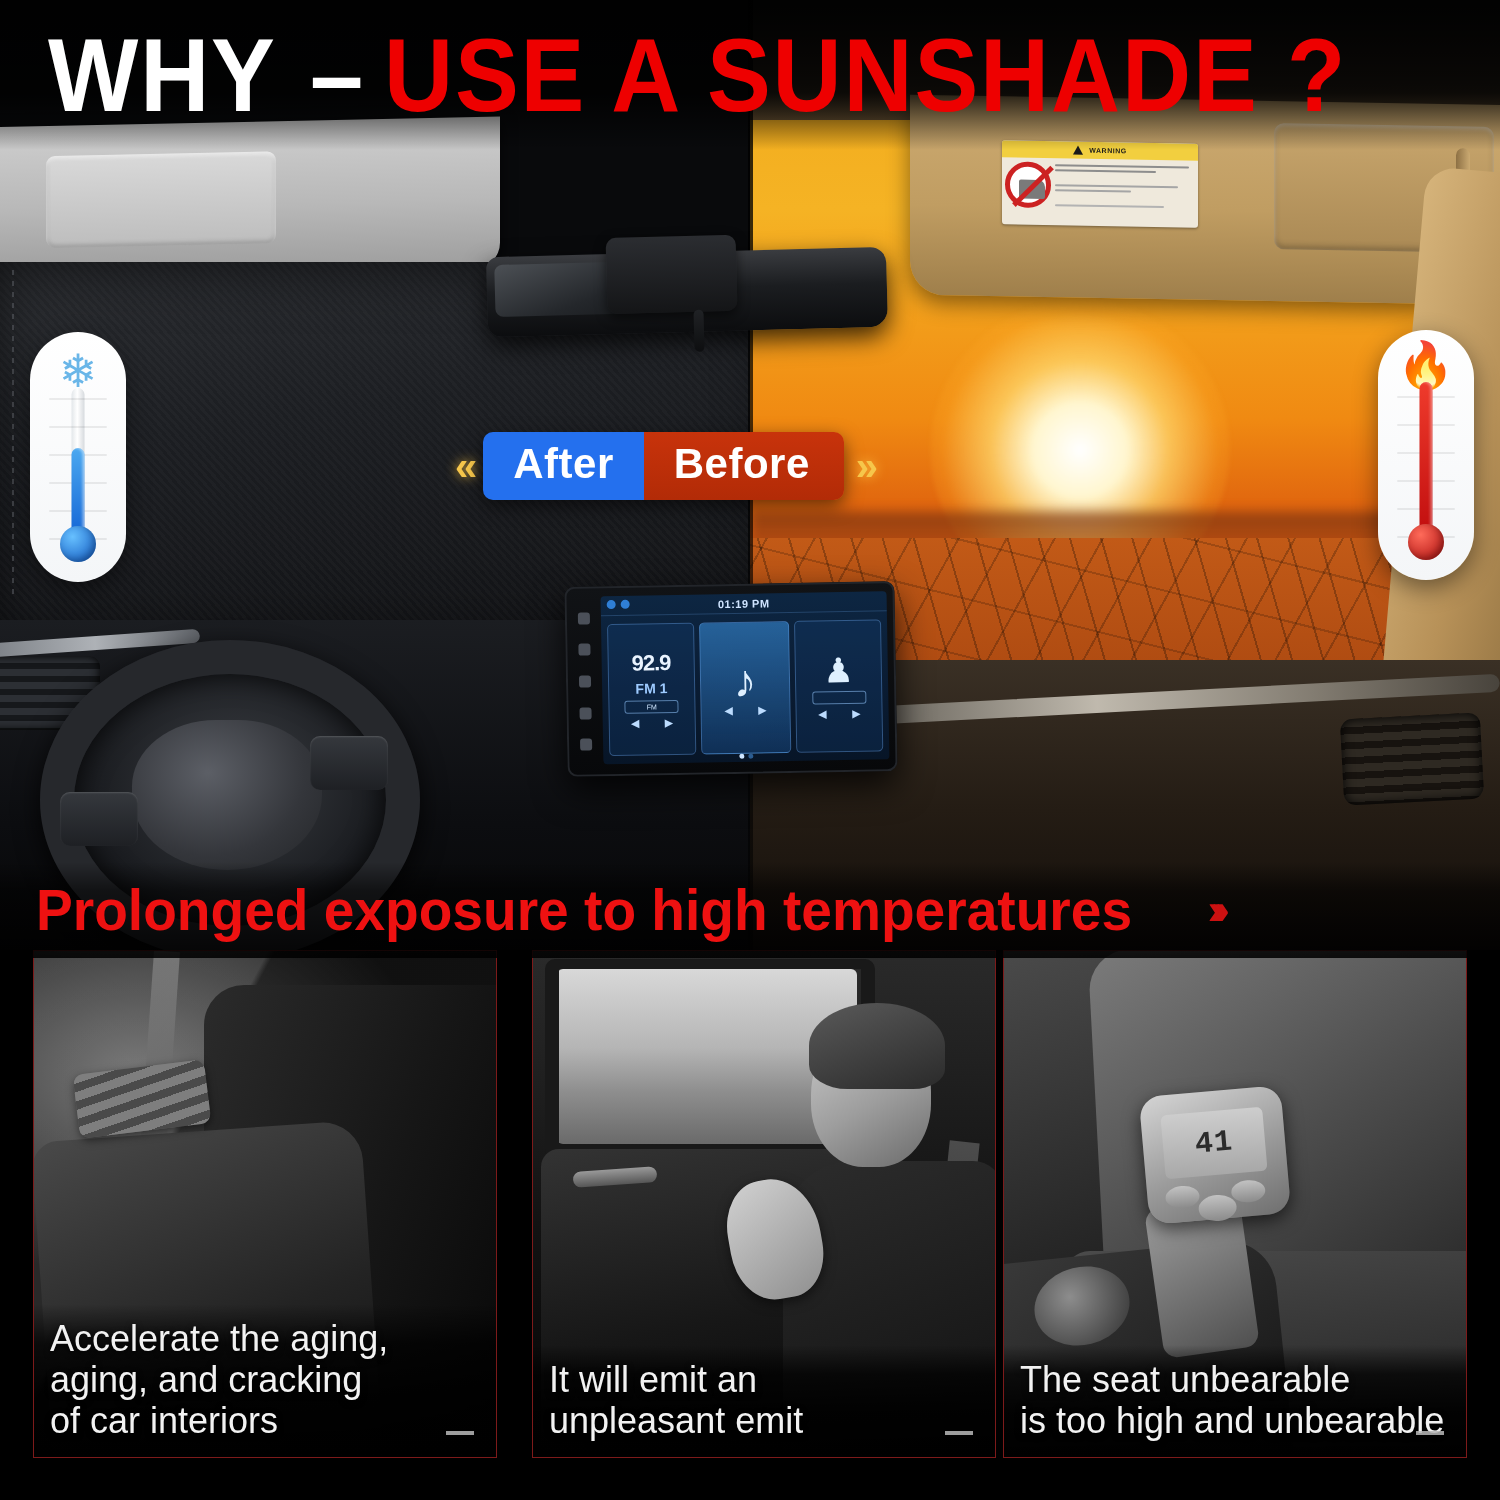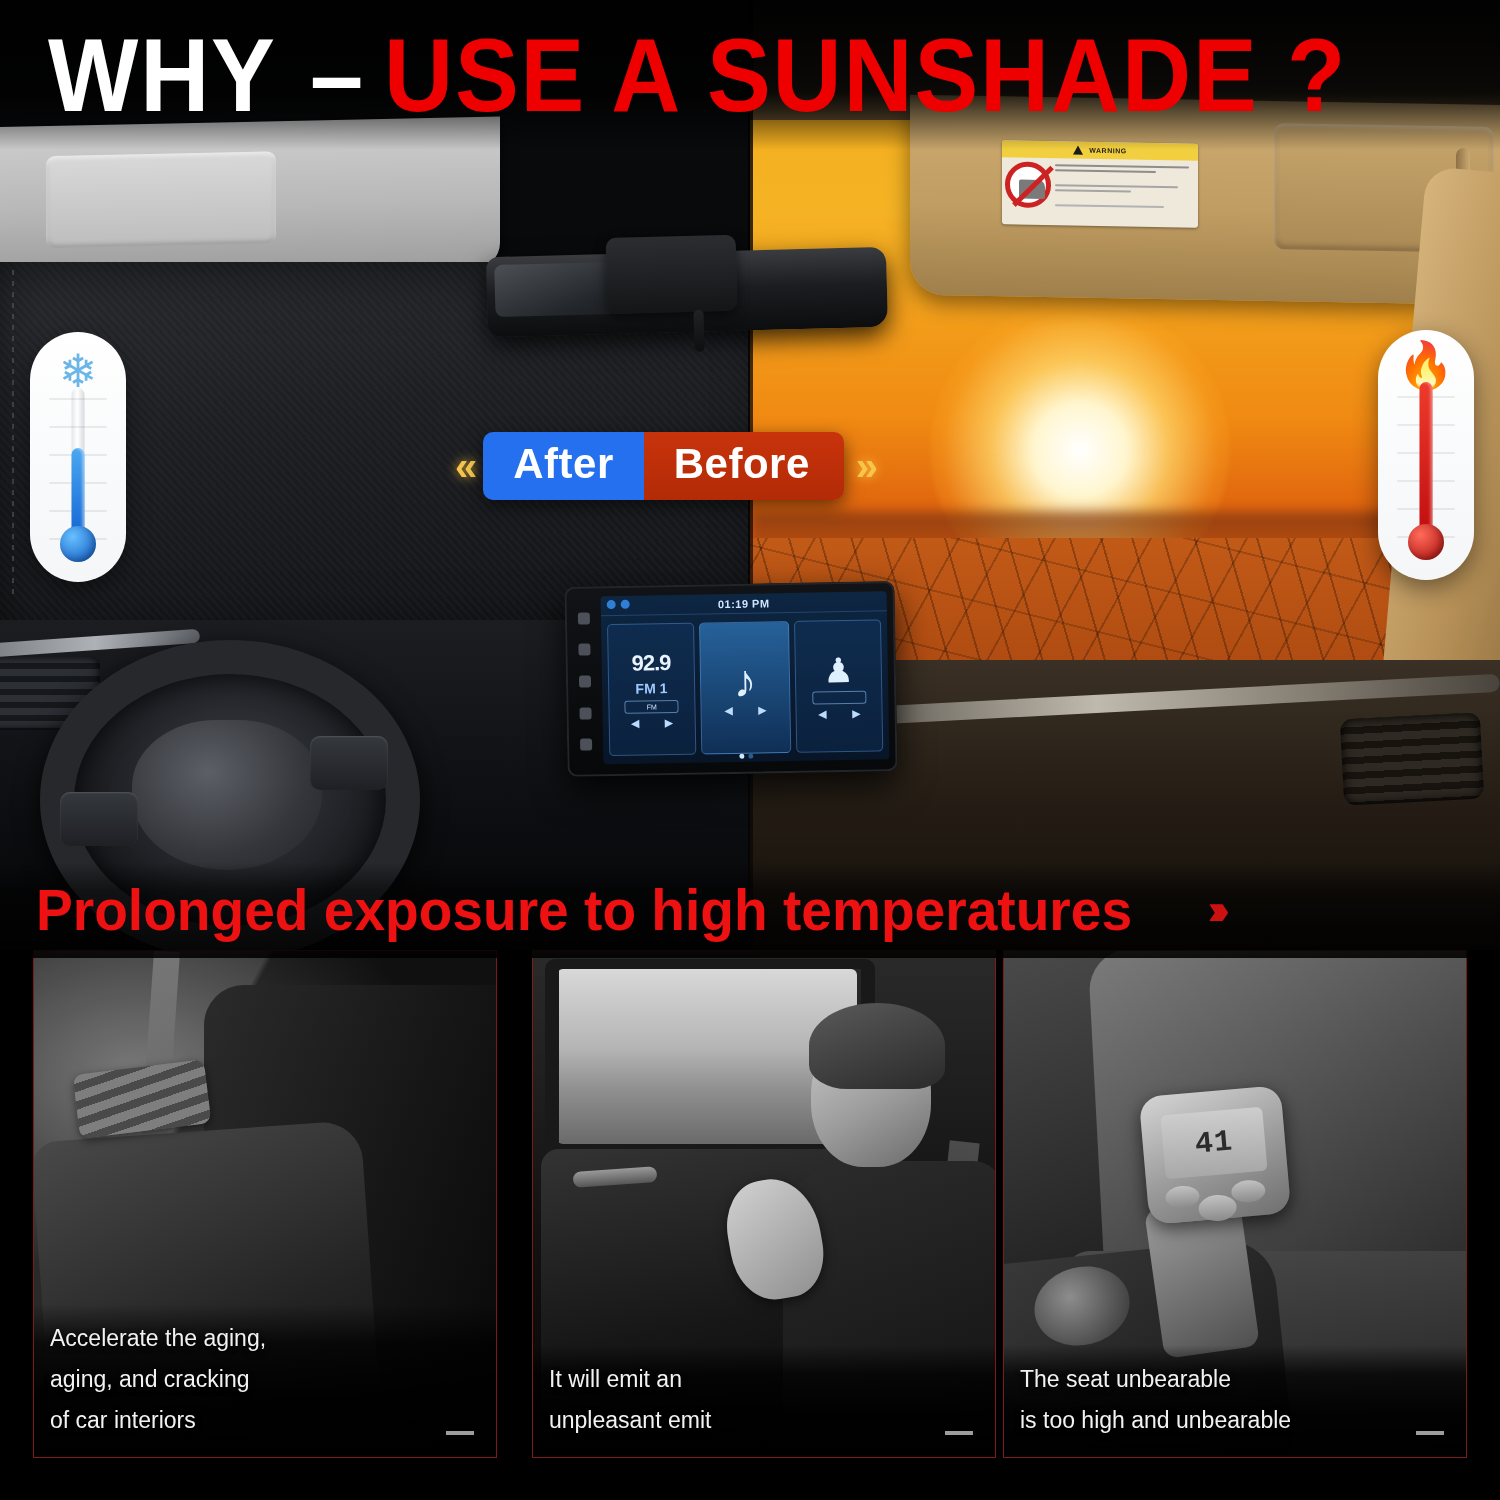--- a/index.html
+++ b/index.html
@@ -504,21 +504,21 @@
     background:radial-gradient(circle at 40% 35%,#8d8d8d,#2e2e2e);
     transform:rotate(-14deg);
   }
 
   
   .cap-overlay{
     position:absolute; left:0; right:0; bottom:0; padding:14px 16px 16px;
     background:linear-gradient(180deg, rgba(0,0,0,0) 0%, rgba(0,0,0,.75) 26%, rgba(0,0,0,.94) 60%, #000 100%);
   }
   .cap-overlay .line{
-    color:#f2f2f2; font-size:23px; line-height:41px; font-weight:normal;
+    color:#f2f2f2; font-size:36px; line-height:41px; font-weight:normal;
     text-shadow:0 2px 6px rgba(0,0,0,.9);
     white-space:nowrap;
   }
   .cap-underscore{
     position:absolute; right:22px; bottom:22px; width:28px; height:4px; background:#b9b9b9; opacity:.85;
   }
 </style>
 </head>
 <body>
 

